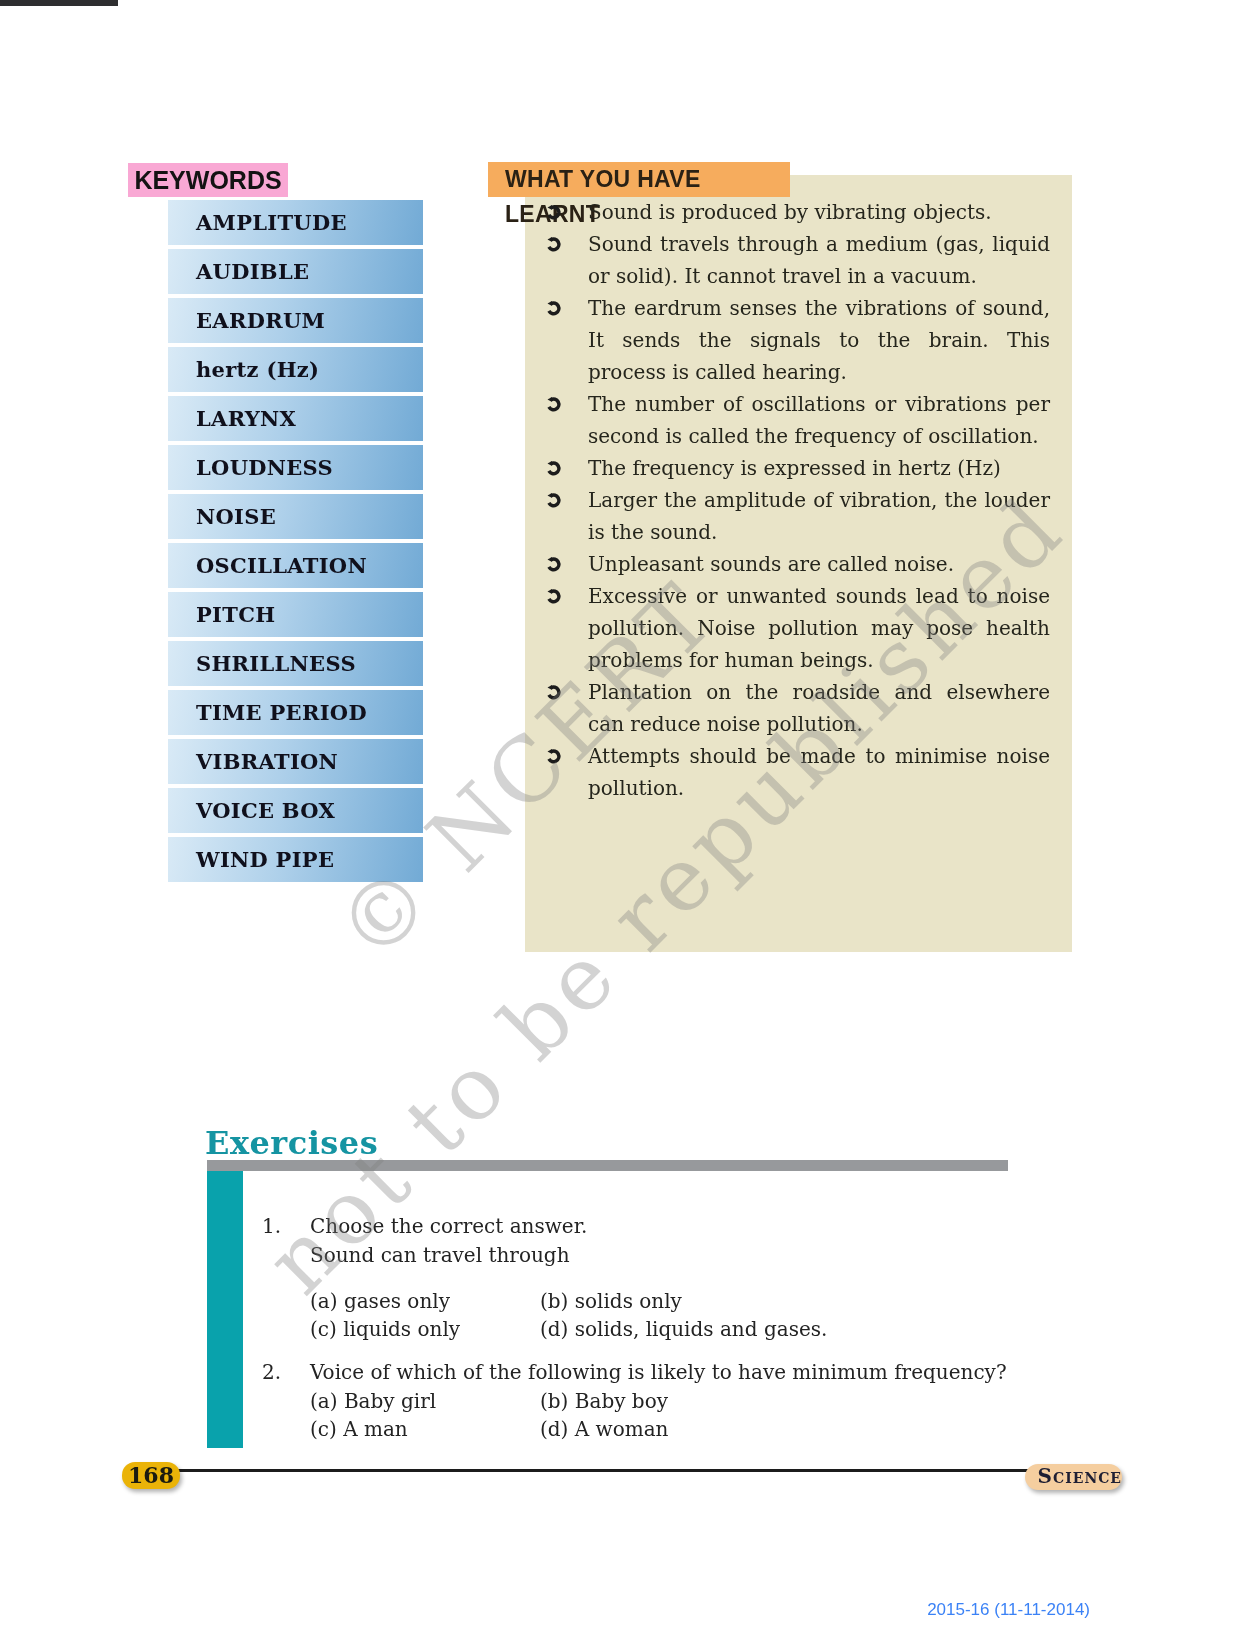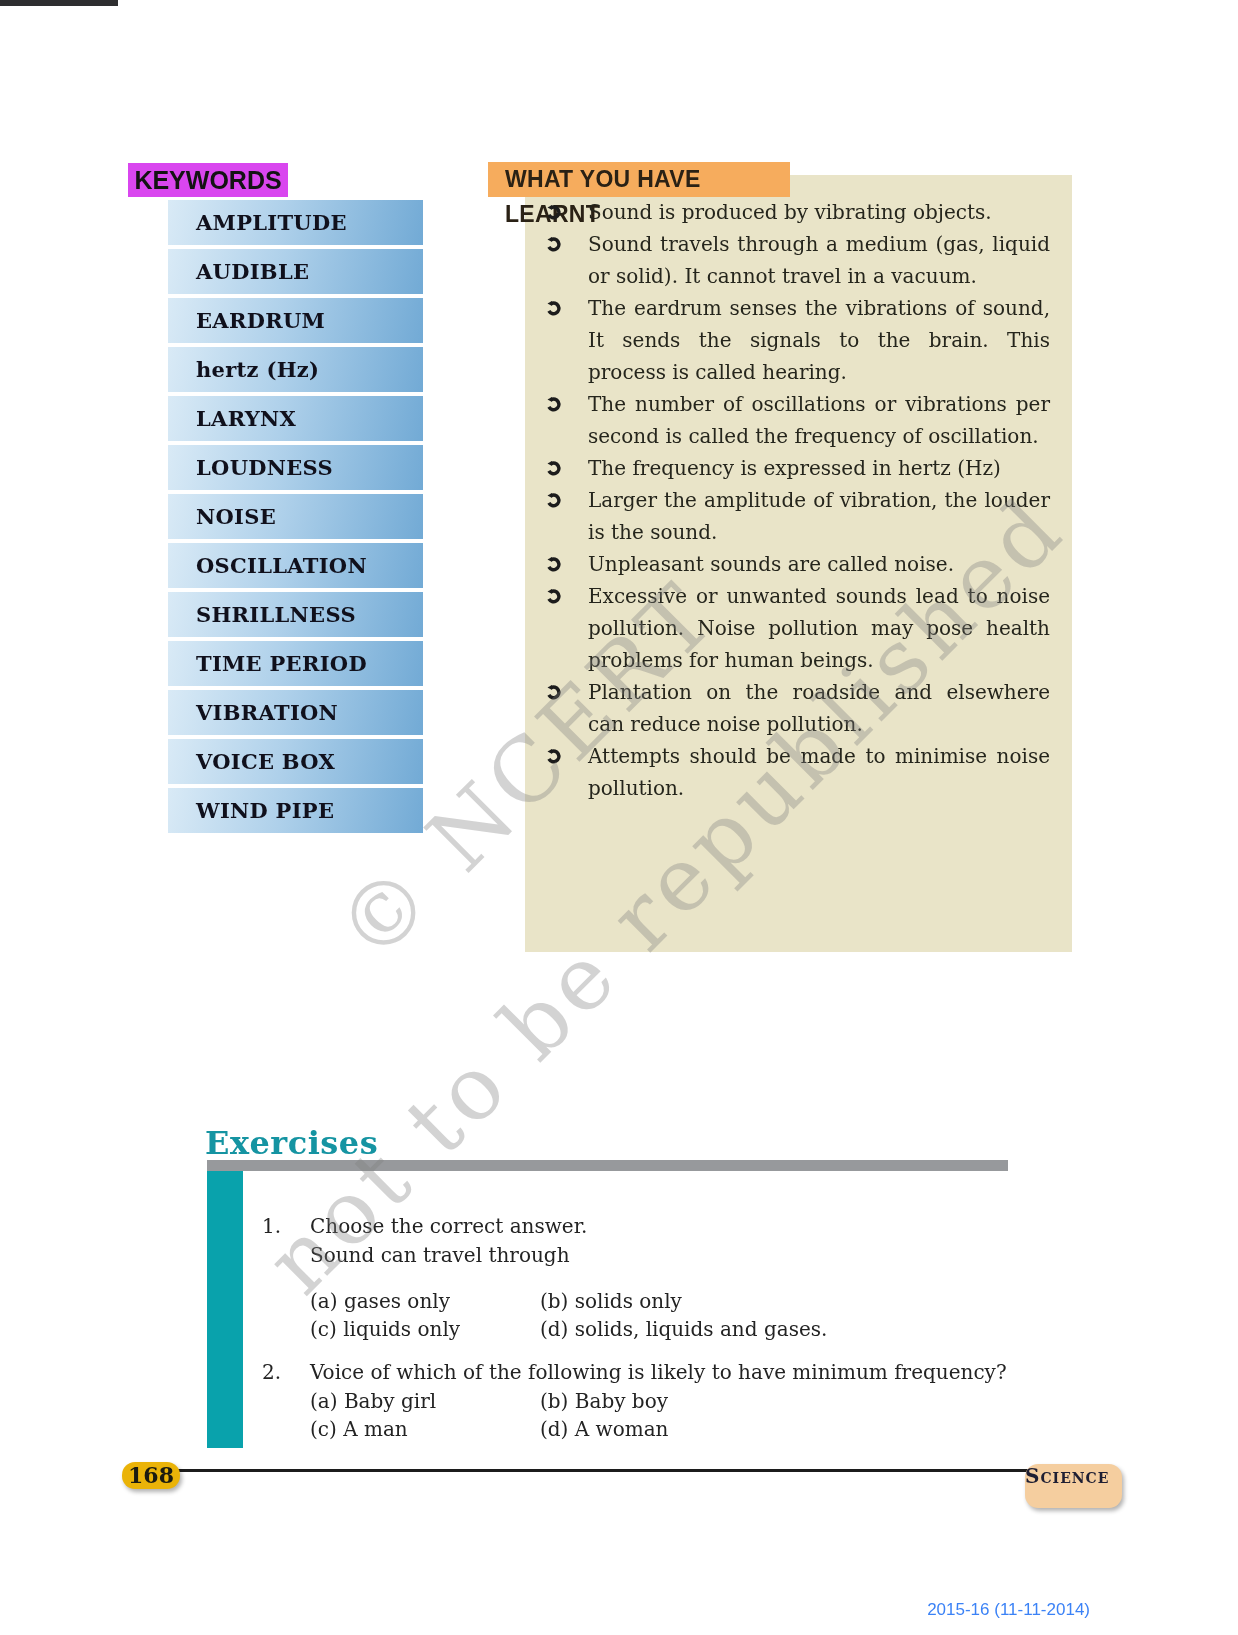--- a/index.html
+++ b/index.html
@@ -10,21 +10,21 @@
     font-family:"DejaVu Serif", serif;
     overflow:hidden;
     color:#222;
   }
 
   .black-strip { position:absolute; left:0; top:0; width:118px; height:6px; background:#2e2e30; }
 
   
   .keywords-title {
     position:absolute; left:128px; top:163px; width:160px; height:34px;
-    background:#d946ef; color:#131313;
+    background:#f9a8d4; color:#131313;
     font-family:"Liberation Sans", sans-serif; font-weight:bold;
     font-size:25px; line-height:34px; text-align:center; letter-spacing:0;
   }
   .keywords-list { position:absolute; left:168px; top:200px; width:255px; }
   .kw-box {
     height:45px; margin-bottom:4px;
     background:linear-gradient(102deg, #d9eaf6 0%, #aed0ea 45%, #72aad5 100%);
     color:#10101c; font-weight:bold; font-size:21px; line-height:45px;
     padding-left:28px; letter-spacing:0.3px;
   }
@@ -69,24 +69,24 @@
   .question.q2 { margin-top:15px; }
 
   
   .footer-line { position:absolute; left:150px; top:1469px; width:886px; height:3px; background:#1c1c1c; }
   .page-pill {
     position:absolute; left:122px; top:1462px; width:58px; height:27px;
     background:#eab308; border-radius:13px; box-shadow:2px 3px 4px rgba(0,0,0,0.3);
     font-weight:bold; font-size:22px; line-height:27px; text-align:center; color:#1b1b10;
   }
   .subject-pill {
-    position:absolute; left:1025px; top:1464px; width:97px; height:44px;
+    position:absolute; left:1025px; top:1464px; width:97px; height:26px;
     background:#F5CE9F; border-radius:13px; box-shadow:2px 3px 4px rgba(0,0,0,0.3);
     font-variant:small-caps; font-weight:bold; font-size:20px; line-height:25px;
-    text-align:left; color:#1f1f33; letter-spacing:1px;
+    text-align:right; color:#1f1f33; letter-spacing:1px;
   }
   .print-date {
     position:absolute; left:880px; top:1600px; width:210px; text-align:right;
     font-family:"Liberation Sans", sans-serif; font-size:17px; color:#3b82f6;
   }
 </style>
 </head>
 <body>
 
 <div class="black-strip"></div>
@@ -94,20 +94,21 @@
 <div class="keywords-title">KEYWORDS</div>
 <div class="keywords-list">
   <div class="kw-box">AMPLITUDE</div>
   <div class="kw-box">AUDIBLE</div>
   <div class="kw-box">EARDRUM</div>
   <div class="kw-box">hertz (Hz)</div>
   <div class="kw-box">LARYNX</div>
   <div class="kw-box">LOUDNESS</div>
   <div class="kw-box">NOISE</div>
   <div class="kw-box">OSCILLATION</div>
+  <div class="kw-box">PITCH</div>
   <div class="kw-box">SHRILLNESS</div>
   <div class="kw-box">TIME PERIOD</div>
   <div class="kw-box">VIBRATION</div>
   <div class="kw-box">VOICE BOX</div>
   <div class="kw-box">WIND PIPE</div>
 </div>
 
 <div class="learnt-panel"></div>
 <div class="learnt-title">WHAT YOU HAVE LEARNT</div>
 

